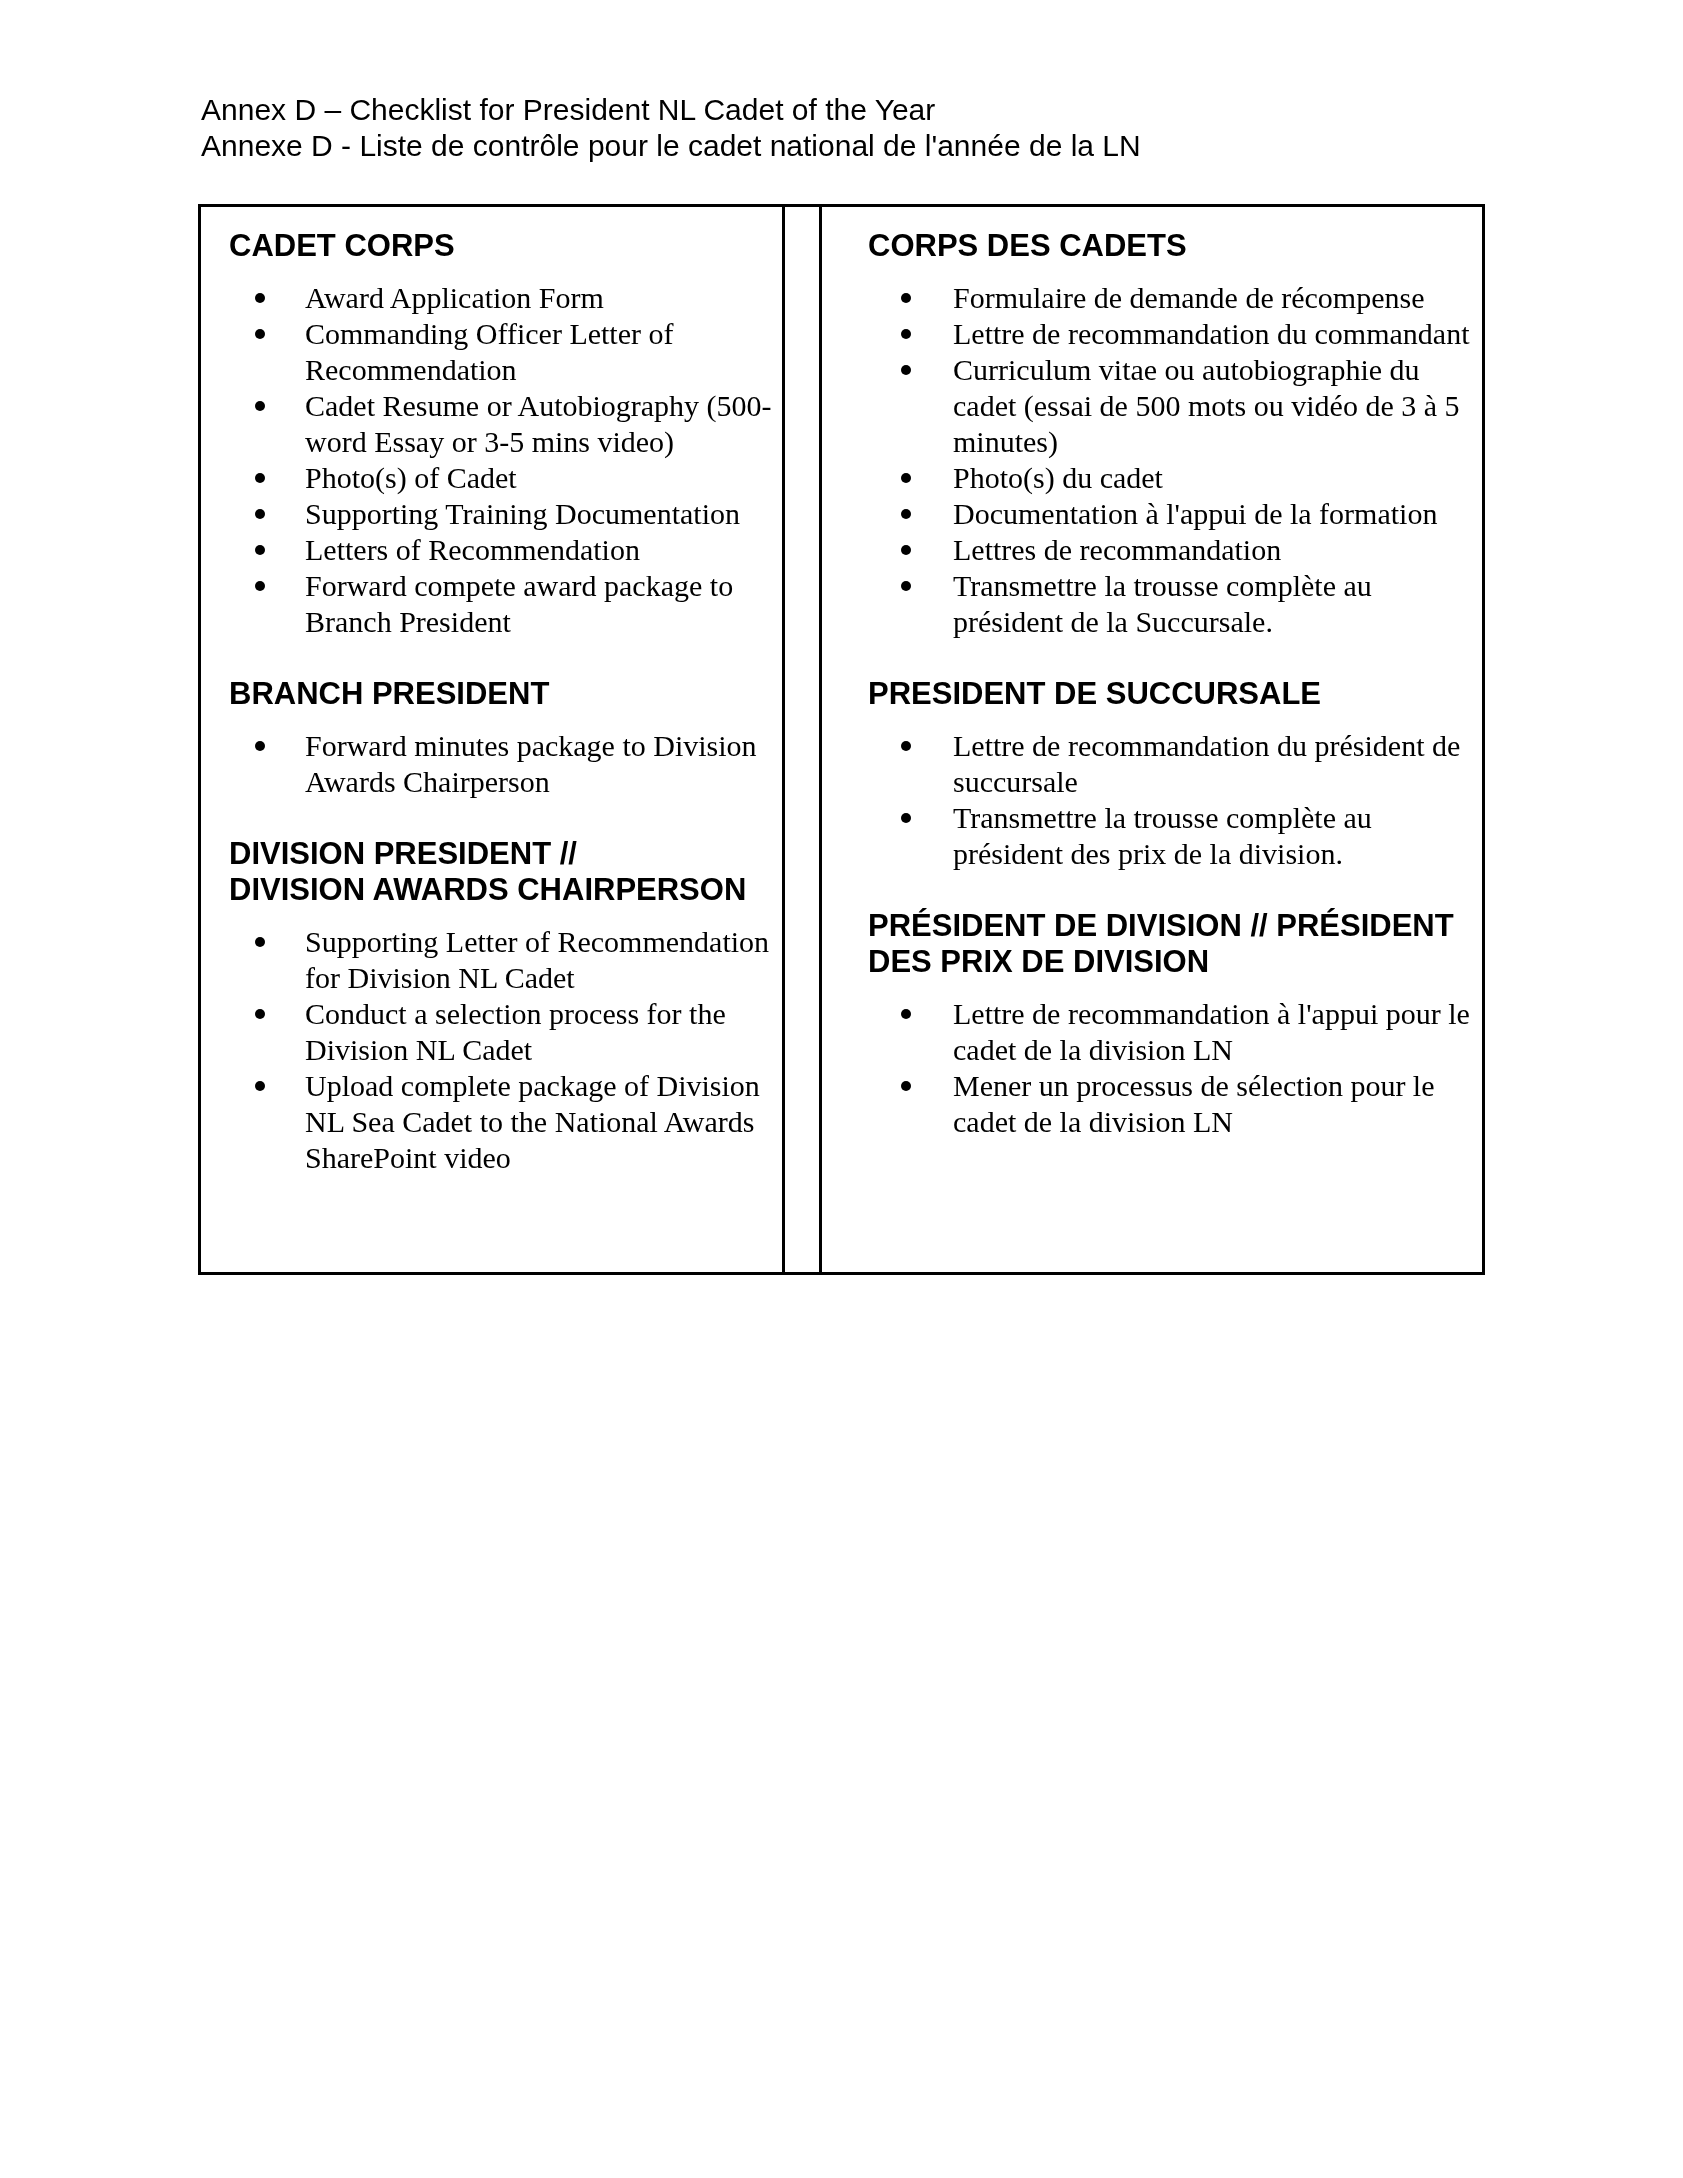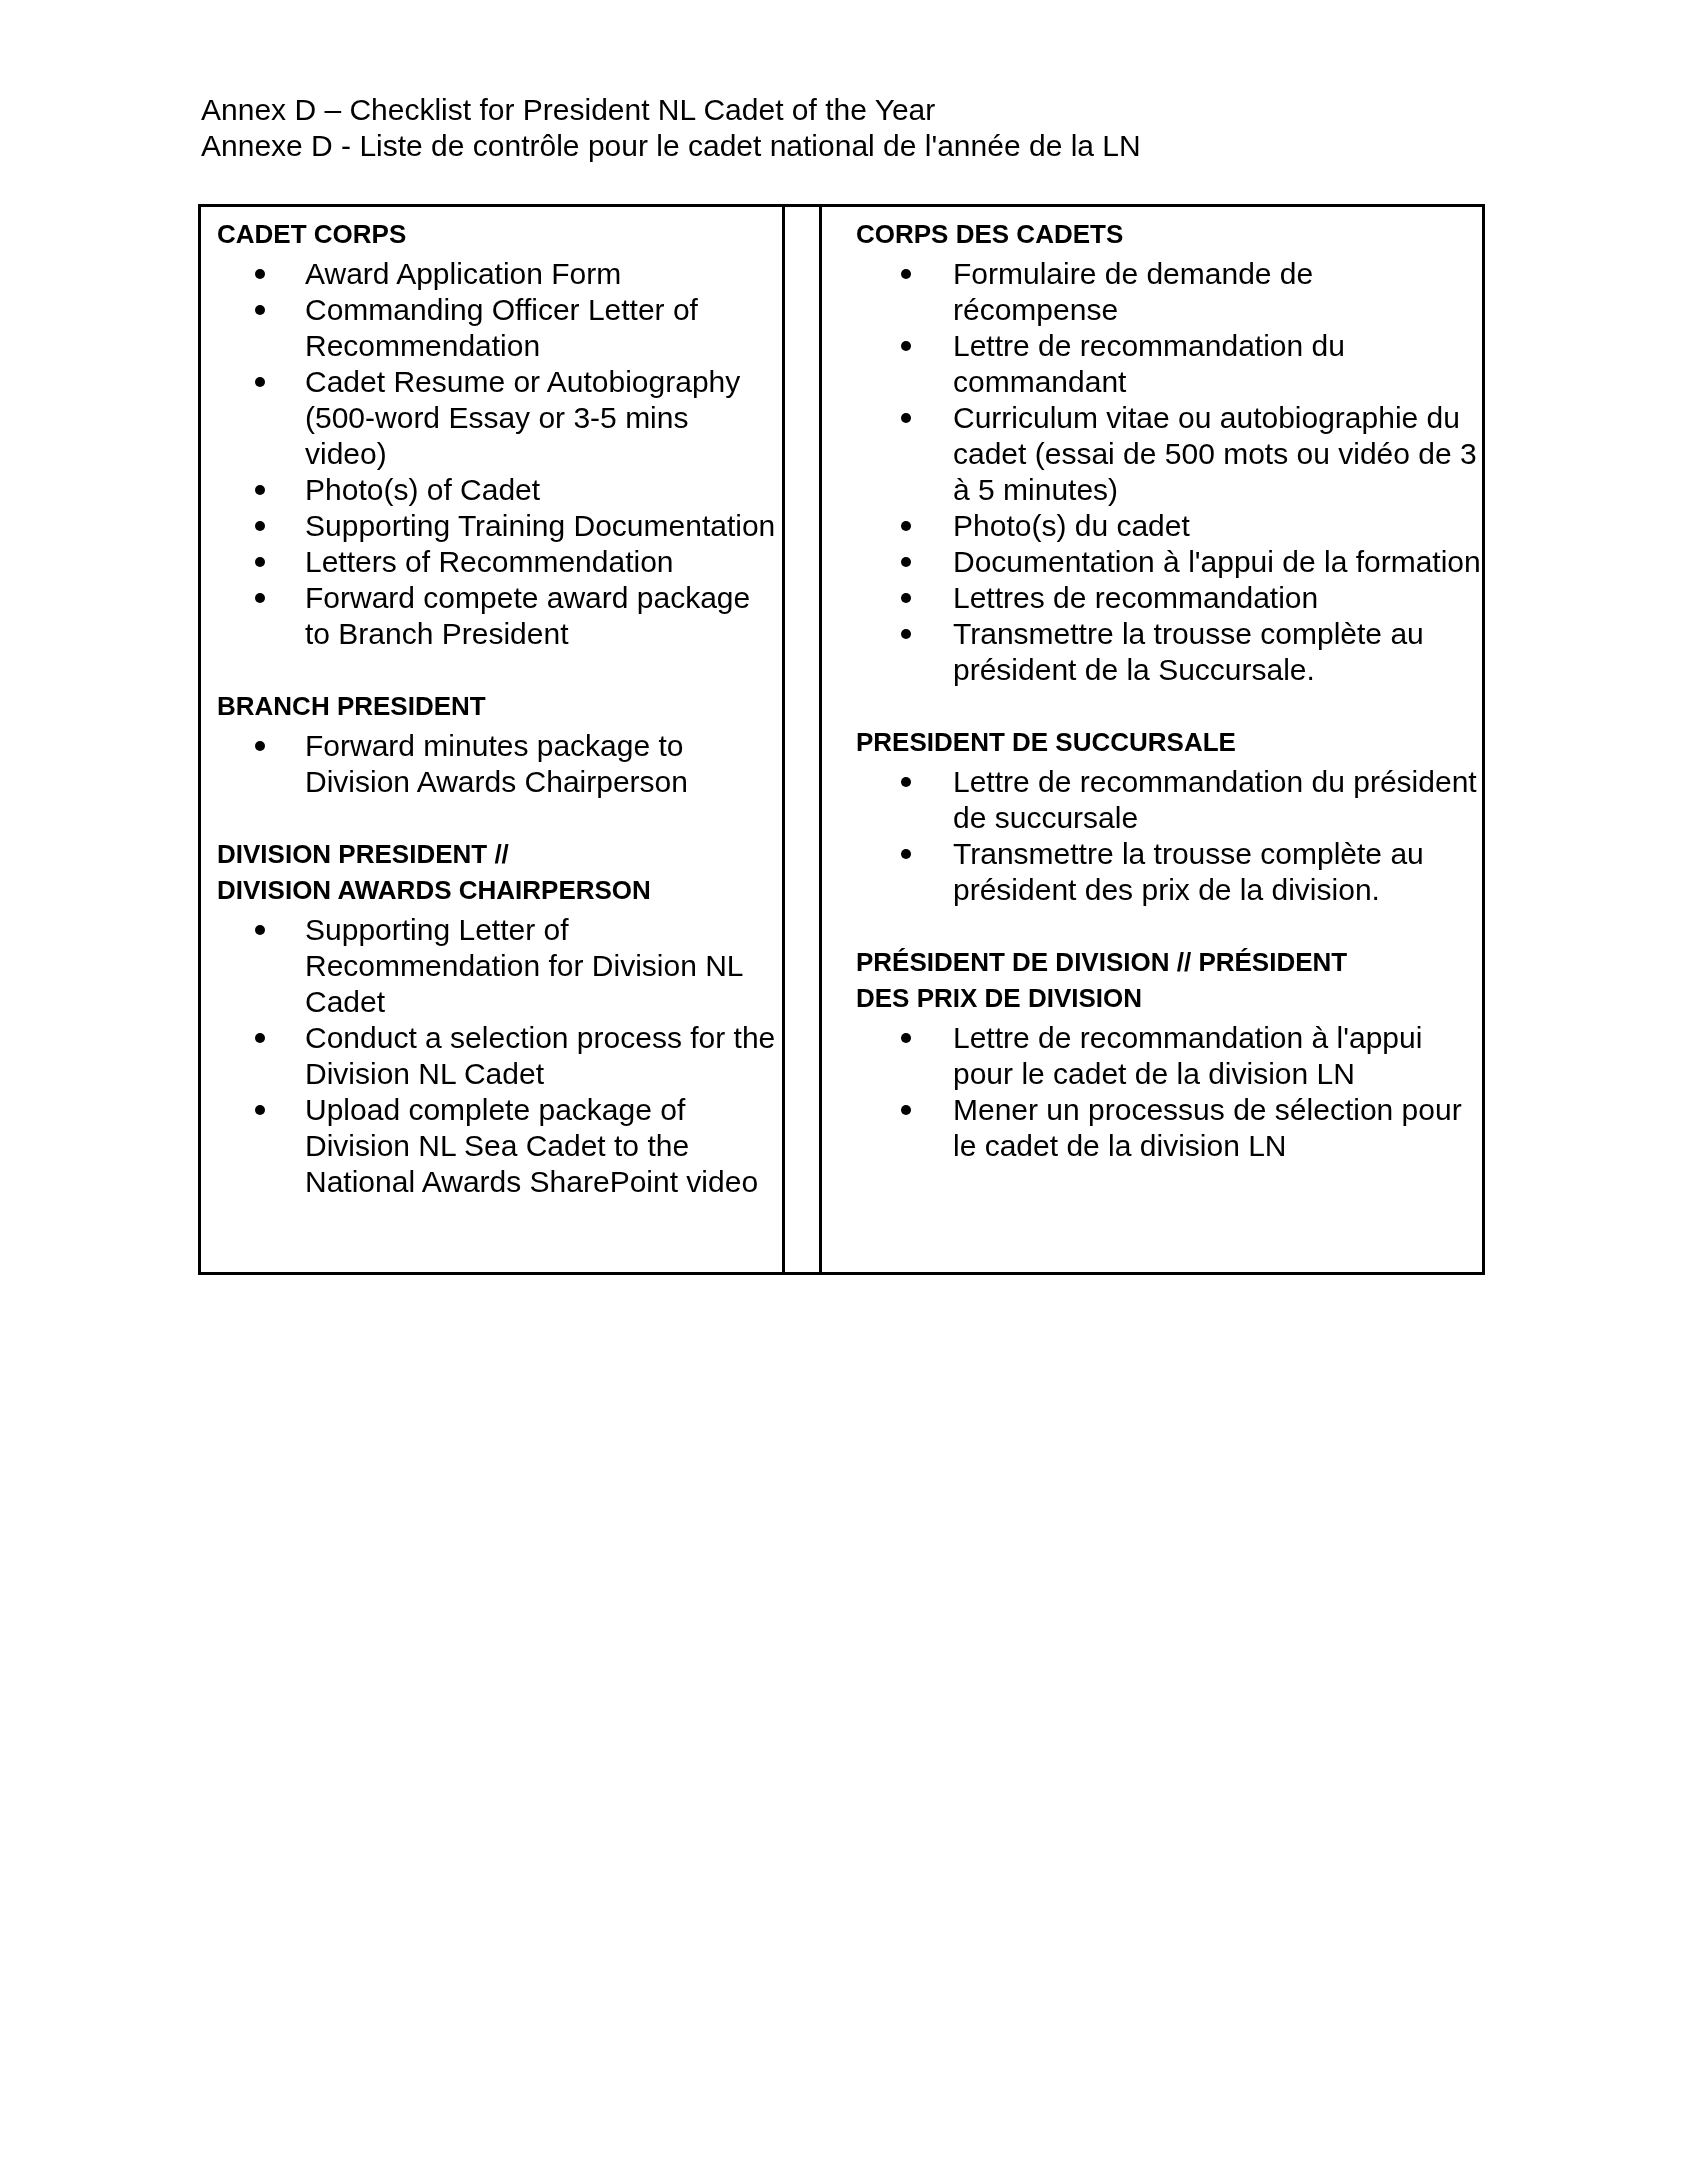--- a/index.html
+++ b/index.html
@@ -46,34 +46,35 @@
     border-right: 3px solid #000000;
     align-self: stretch;
   }
   .col-right {
     flex: 1;
     padding-left: 30px;
   }
   section { margin: 0; }
   section + section { margin-top: 36px; }
   .sec-heading {
-    margin: 4px;
-    font-size: 26px;
+    margin: 16px;
+    font-size: 31px;
     line-height: 36px;
     font-weight: bold;
     white-space: pre-line;
   }
   ul.items {
     margin: 0;
     padding: 0;
     list-style: none;
   }
   .items li {
     position: relative;
     margin: 0;
+    font-family: Liberation Serif, serif;
   }
   .col-left .items li {
     padding-left: 92px;   
     max-width: 555px;     
   }
   .col-left .items li::before {
     content: "";
     position: absolute;
     left: 42px;
     top: 13px;

